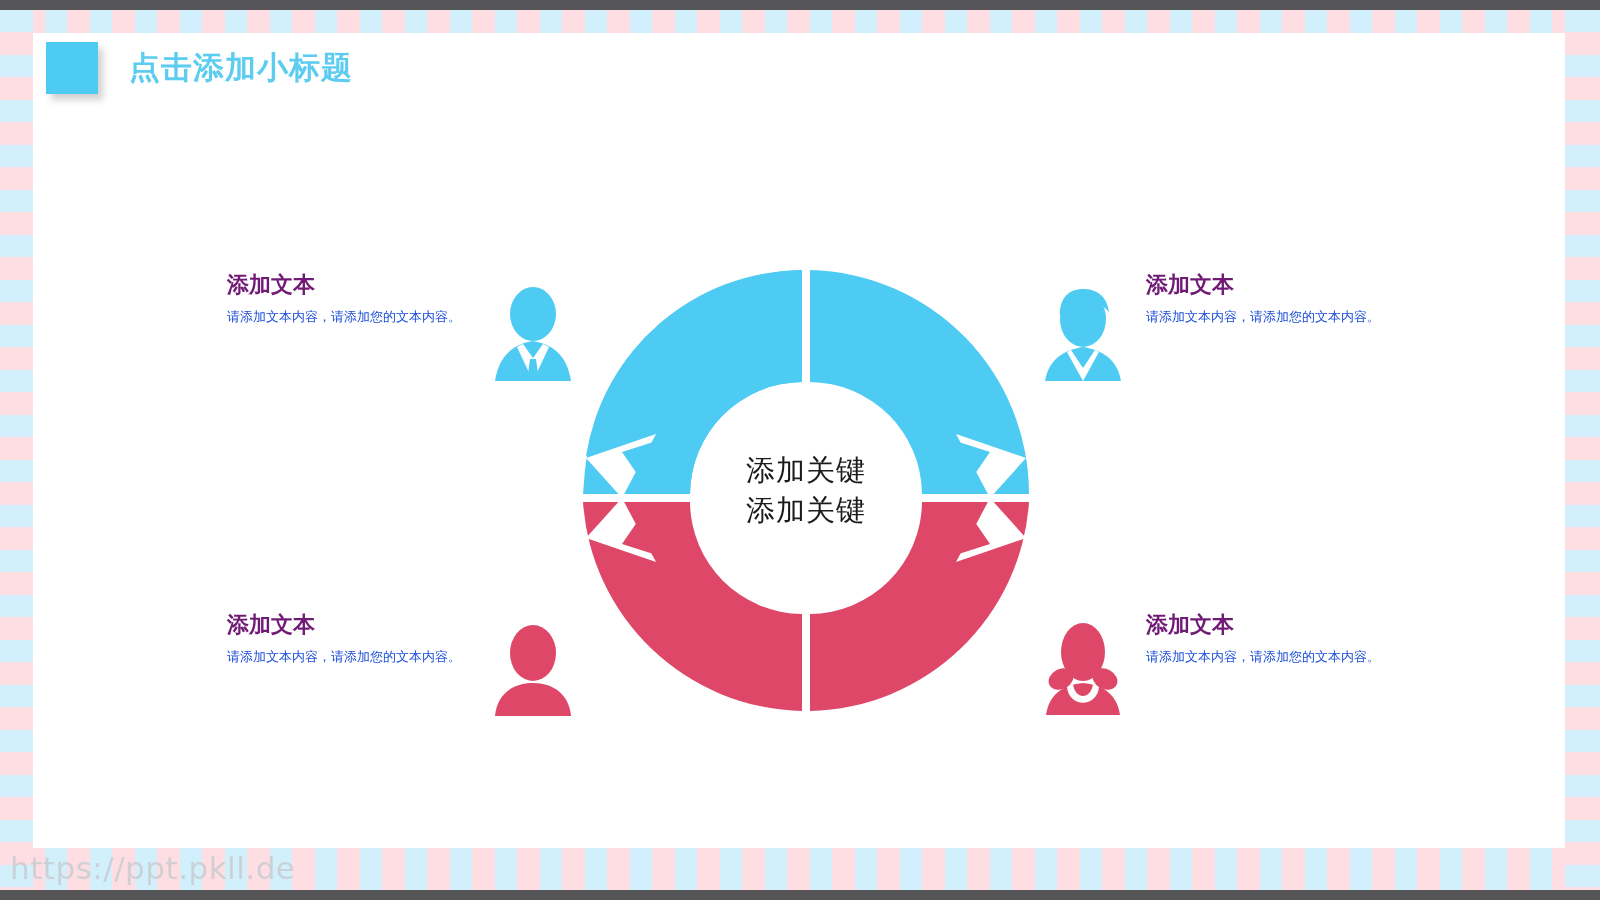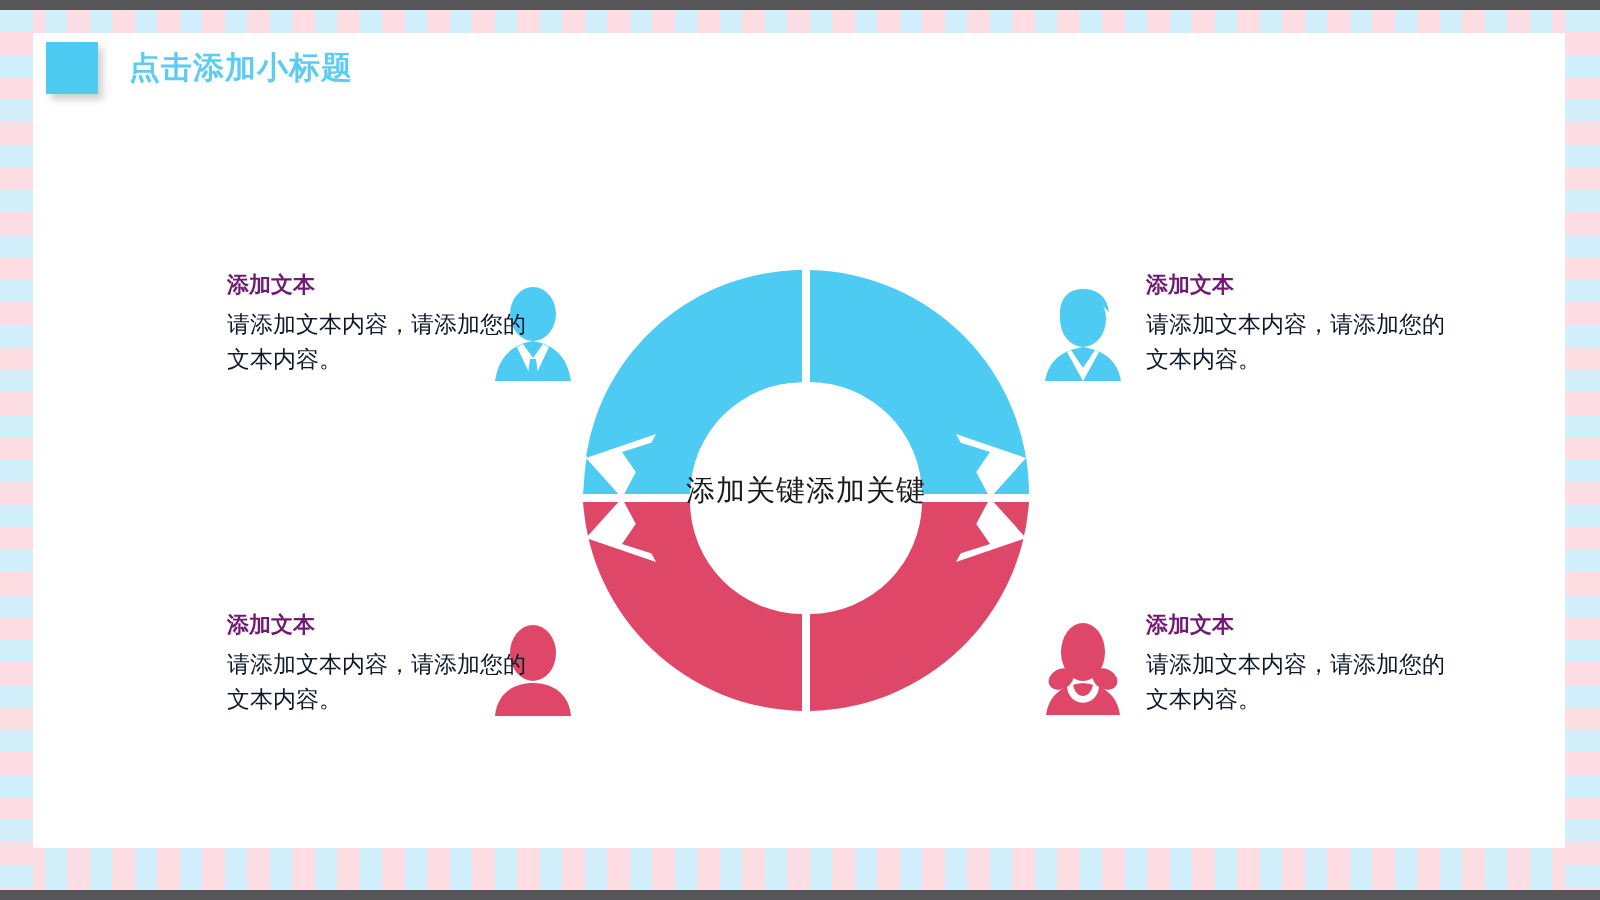--- a/index.html
+++ b/index.html
@@ -122,22 +122,22 @@
   }
   .tb-title {
     font-size: 22px;
     font-weight: bold;
     color: #701a75;
     line-height: 1.2;
     margin-bottom: 9px;
     white-space: nowrap;
   }
   .tb-body {
-    font-size: 23px;
-    color: #0f172a;
+    font-size: 13px;
+    color: #1d4ed8;
     line-height: 1.5;
   }
 
   .tb-tl { left: 227px; top: 272px; }
   .tb-bl { left: 227px; top: 612px; }
   .tb-tr { left: 1146px; top: 272px; }
   .tb-br { left: 1146px; top: 612px; }
 
   
   .person {
@@ -159,21 +159,21 @@
     z-index: 10;
   }
 
   .center-label {
     position: absolute;
     left: 0;
     top: 0;
     width: 472px;
     height: 457px;
     display: flex;
-    flex-direction: row;
+    flex-direction: column;
     align-items: center;
     justify-content: center;
     z-index: 12;
     pointer-events: none;
   }
   .center-line {
     font-size: 29px;
     color: #1b1b1b;
     line-height: 1.35;
     letter-spacing: 1px;
@@ -298,14 +298,15 @@
   <div class="text-block tb-bl">
     <div class="tb-title">添加文本</div>
     <div class="tb-body">请添加文本内容，请添加您的文本内容。</div>
   </div>
 
   <div class="text-block tb-br">
     <div class="tb-title">添加文本</div>
     <div class="tb-body">请添加文本内容，请添加您的文本内容。</div>
   </div>
 
+  <div class="watermark">https://ppt.pkll.de</div>
 
 </div>
 
 </body></html>

